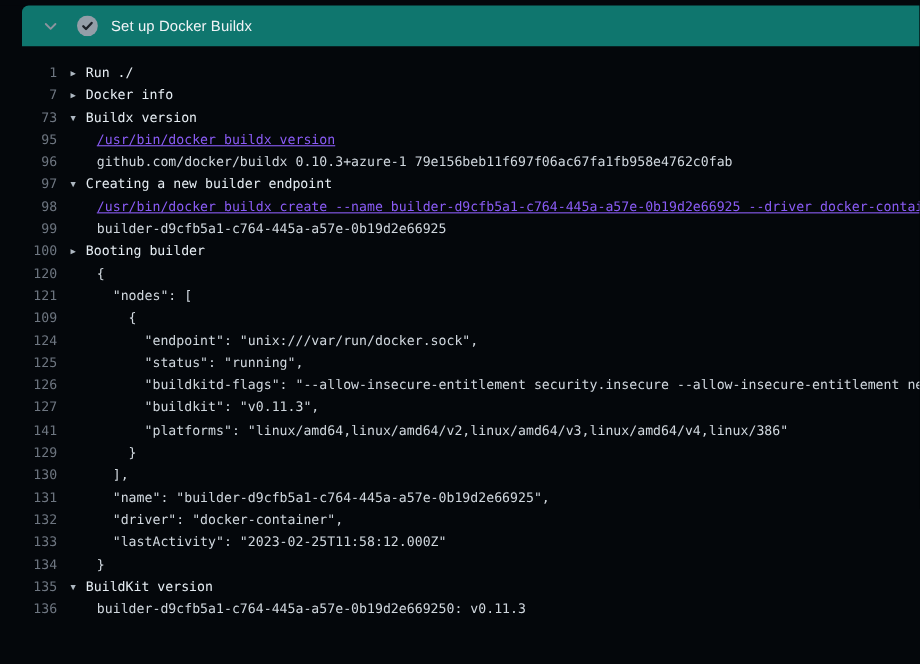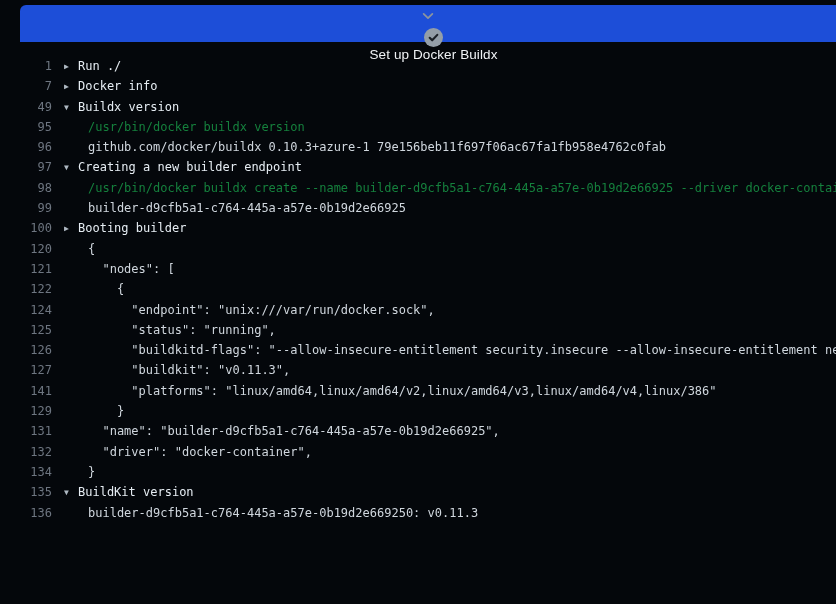--- a/index.html
+++ b/index.html
@@ -8,27 +8,26 @@
     background: #04070b;
     overflow: hidden;
     font-family: "Liberation Sans", sans-serif;
   }
   .page { width: 836px; height: 604px; background: #04070b; }
 
   
   .step-header {
     margin: 5px 0 0 20px;
     height: 37px;
-    background: #1d4ed8;
+    background: #0f766e;
     border-radius: 6px 0 0 0;
     display: flex;
     align-items: center;
     padding: 0 16px 0 15px;
     cursor: pointer;
-    flex-direction: column;
   }
   .chev-btn {
     width: 22px; height: 22px;
     display: flex; align-items: center; justify-content: center;
     cursor: pointer; flex: 0 0 auto;
   }
   .status-wrap {
     margin-left: 12px;
     width: 20px; height: 20px;
     display: flex; align-items: center; justify-content: center;
@@ -73,21 +72,21 @@
   }
   .tri {
     display: inline-block;
     width: 14px;
     font-size: 8px;
     color: #aeb8c2;
     vertical-align: 1px;
   }
   .gtxt { color: #e6edf3; margin-top: 28px; }
   .indent { padding-left: 36px; }
-  .cmd { color: #15803d; }
+  .cmd { color: #8b5cf6; text-decoration: underline; }
 </style>
 </head>
 <body>
 
 <div class="page">
 
   <div class="step-header">
     <span class="chev-btn">
       <svg width="14" height="14" viewBox="0 0 16 16">
         <path d="M3 5.5l5 5 5-5" fill="none" stroke="#8b949e" stroke-width="2" stroke-linecap="round" stroke-linejoin="round"></path>
@@ -105,21 +104,21 @@
   <div class="log">
       <div class="row group">
         <span class="num">1</span>
         <span class="body"><span class="tri">▶</span><span class="gtxt">Run ./</span></span>
       </div>
       <div class="row group">
         <span class="num">7</span>
         <span class="body"><span class="tri">▶</span><span class="gtxt">Docker info</span></span>
       </div>
       <div class="row group">
-        <span class="num">49</span>
+        <span class="num">73</span>
         <span class="body"><span class="tri">▼</span><span class="gtxt">Buildx version</span></span>
       </div>
       <div class="row">
         <span class="num">95</span>
         <span class="body indent cmd">/usr/bin/docker buildx version</span>
       </div>
       <div class="row">
         <span class="num">96</span>
         <span class="body indent">github.com/docker/buildx 0.10.3+azure-1 79e156beb11f697f06ac67fa1fb958e4762c0fab</span>
       </div>
@@ -141,21 +140,21 @@
       </div>
       <div class="row">
         <span class="num">120</span>
         <span class="body indent">{</span>
       </div>
       <div class="row">
         <span class="num">121</span>
         <span class="body indent">  "nodes": [</span>
       </div>
       <div class="row">
-        <span class="num">122</span>
+        <span class="num">109</span>
         <span class="body indent">    {</span>
       </div>
       <div class="row">
         <span class="num">124</span>
         <span class="body indent">      "endpoint": "unix:///var/run/docker.sock",</span>
       </div>
       <div class="row">
         <span class="num">125</span>
         <span class="body indent">      "status": "running",</span>
       </div>
@@ -169,28 +168,36 @@
       </div>
       <div class="row">
         <span class="num">141</span>
         <span class="body indent">      "platforms": "linux/amd64,linux/amd64/v2,linux/amd64/v3,linux/amd64/v4,linux/386"</span>
       </div>
       <div class="row">
         <span class="num">129</span>
         <span class="body indent">    }</span>
       </div>
       <div class="row">
+        <span class="num">130</span>
+        <span class="body indent">  ],</span>
+      </div>
+      <div class="row">
         <span class="num">131</span>
         <span class="body indent">  "name": "builder-d9cfb5a1-c764-445a-a57e-0b19d2e66925",</span>
       </div>
       <div class="row">
         <span class="num">132</span>
         <span class="body indent">  "driver": "docker-container",</span>
       </div>
       <div class="row">
+        <span class="num">133</span>
+        <span class="body indent">  "lastActivity": "2023-02-25T11:58:12.000Z"</span>
+      </div>
+      <div class="row">
         <span class="num">134</span>
         <span class="body indent">}</span>
       </div>
       <div class="row group">
         <span class="num">135</span>
         <span class="body"><span class="tri">▼</span><span class="gtxt">BuildKit version</span></span>
       </div>
       <div class="row">
         <span class="num">136</span>
         <span class="body indent">builder-d9cfb5a1-c764-445a-a57e-0b19d2e669250: v0.11.3</span>

